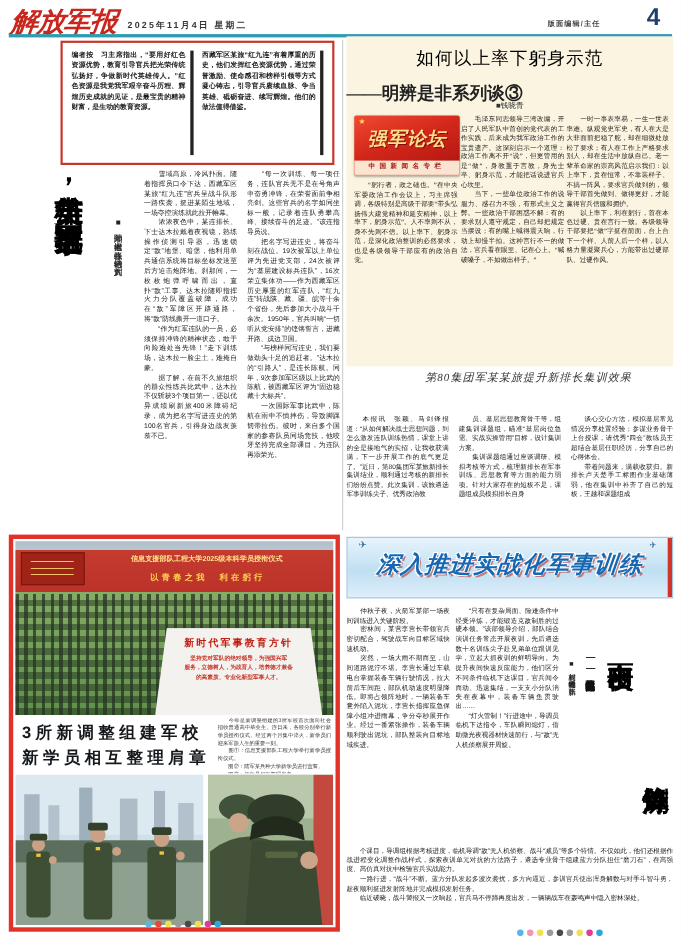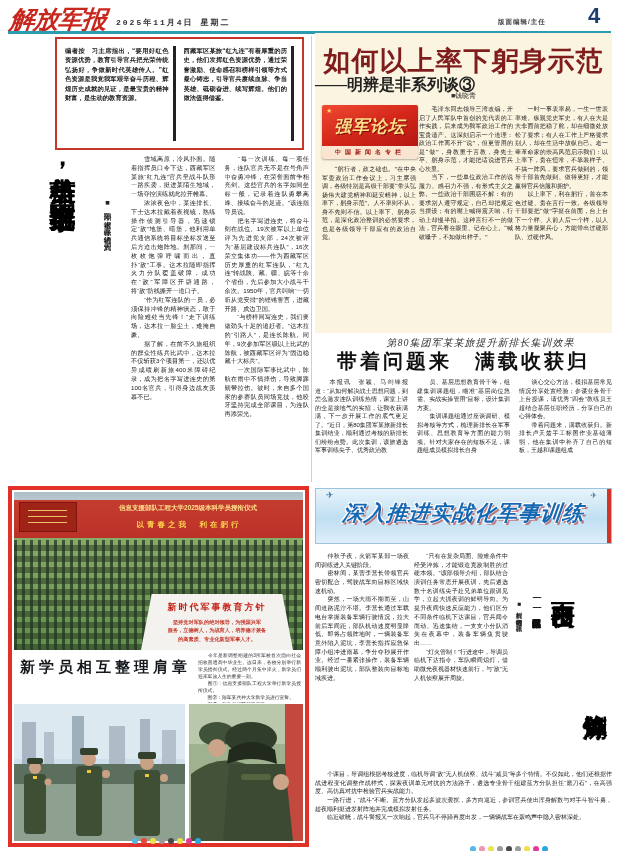--- a/index.html
+++ b/index.html
@@ -5,40 +5,40 @@
   html,body{margin:0;padding:0;background:#e8e8e8;}
   *{box-sizing:border-box;}
   #page{position:relative;width:619px;height:851px;background:#ffffff;margin:0 auto;overflow:hidden;
         font-family:"Liberation Sans",sans-serif;color:#1a1a1a;}
   .abs{position:absolute;}
   .just{text-align:justify;text-justify:inter-ideograph;overflow:hidden;white-space:pre-line;}
   .vtext{writing-mode:vertical-rl;text-orientation:upright;}
   
   .masthead{left:10px;top:3px;font-family:"Liberation Serif",serif;font-style:italic;font-weight:900;
             font-size:25px;color:#c8271e;transform:skewX(-6deg);letter-spacing:-1px;}
-  .m-date{left:116px;top:17px;font-size:8px;letter-spacing:2px;color:#333;font-weight:bold;font-family:Liberation Mono, monospace;}
+  .m-date{left:116px;top:17px;font-size:8px;letter-spacing:2px;color:#333;font-weight:bold;}
   .m-section{left:230px;top:4px;width:200px;text-align:center;font-size:24px;font-weight:900;
              letter-spacing:22px;padding-left:22px;color:#111;}
   .m-editor{left:498px;top:18px;font-size:6.5px;letter-spacing:1px;color:#444;font-weight:bold;}
   .m-pagenum{left:588px;top:3px;font-size:22px;font-weight:900;color:#1d3f70;}
   .m-rule{left:8px;top:31px;width:603px;height:3px;background:#2c9cb0;}
   
   .edbox{left:55px;top:37px;width:249px;height:113px;border:2px solid #c5372b;background:#fff;
          display:flex;gap:8px;padding:7px 8px;}
   .edcol{flex:1;font-size:6.3px;font-weight:bold;line-height:1.5;text-align:justify;overflow:hidden;
          border-right:3px solid #222;padding-right:4px;}
   
   .lead-head{left:50px;top:158px;height:328px;font-size:26px;font-weight:900;color:#000;line-height:1;}
   .lead-by{left:102px;top:198px;height:180px;font-size:7.5px;color:#222;}
   .lead-body{left:131px;top:155px;width:178px;height:328px;display:flex;gap:9px;}
   .lead-col{flex:1;font-size:6.2px;line-height:1.42;}
   .vdiv{left:311px;top:36px;width:1px;height:446px;background:#cfcfcf;}
   
   .forum{left:315px;top:33px;width:297px;height:300px;background:#fbf4e0;}
-  .forum-title{left:0;top:10px;width:100%;text-align:center;font-size:27px;font-weight:700;letter-spacing:1px;color:#7f1d1d;}
+  .forum-title{left:0;top:10px;width:100%;text-align:center;font-size:16px;font-weight:400;letter-spacing:1px;color:#000000;}
   .forum-sub{left:0;top:42px;width:100%;text-align:left;font-size:16px;font-weight:bold;
              font-family:"Liberation Serif",serif;color:#222;}
   .forum-auth{left:0;top:58px;width:100%;text-align:center;font-size:7px;color:#333;}
   .fbanner{left:7px;top:72px;width:96px;height:54px;background:linear-gradient(160deg,#ef4a32 0%,#d3261a 45%,#a81410 100%);
            border-radius:2px;box-shadow:0 1px 2px rgba(0,0,0,.3);overflow:hidden;}
   .fbanner-star{position:absolute;left:4px;top:2px;font-size:7px;color:#ffd966;}
   .fbanner-title{position:absolute;left:0;top:10px;width:100%;text-align:center;font-size:17px;font-weight:900;
                  color:#ffe08a;text-shadow:1px 1px 0 #7d0d08;letter-spacing:1px;font-style:italic;}
   .fbanner-strip{position:absolute;left:0;bottom:0;width:100%;height:13px;background:rgba(255,246,226,.92);
                  text-align:center;font-size:6px;font-weight:bold;color:#a32016;letter-spacing:4px;line-height:13px;}
@@ -59,21 +59,21 @@
   .pf-troops{position:absolute;left:0;top:48px;width:100%;height:110px;
      background-image:repeating-linear-gradient(90deg,rgba(36,52,34,.75) 0 3px,rgba(0,0,0,0) 3px 8px),
                       repeating-linear-gradient(180deg,rgba(0,0,0,0) 0 5px,rgba(25,40,24,.45) 5px 11px);}
   .pf-sidepanel{position:absolute;left:5px;top:10px;width:58px;height:30px;background:#a02318;
      background-image:repeating-linear-gradient(180deg,rgba(255,220,120,.85) 0 1px,rgba(0,0,0,0) 1px 6px);
      background-size:70% 60%;background-position:50% 60%;background-repeat:no-repeat;border:1px solid #7d150e;}
   .pf-bannertext{position:absolute;left:64px;top:12px;width:220px;text-align:center;font-size:6.5px;
                  font-weight:bold;color:#ffe08a;}
   .pf-banner2{position:absolute;left:70px;top:28px;width:210px;text-align:center;font-size:7.5px;
               font-weight:900;color:#ffd34d;letter-spacing:3px;}
-  .pf-monument{position:absolute;right:10px;bottom:0;width:152px;height:56px;background:#f4f2ee;
+  .pf-monument{position:absolute;right:10px;bottom:0;width:152px;height:79px;background:#f4f2ee;
                clip-path:polygon(7% 0,93% 0,100% 100%,0 100%);box-shadow:0 0 4px rgba(0,0,0,.25);text-align:center;}
   .pf-mon-title{margin-top:7px;font-size:9px;font-weight:900;color:#c21f14;letter-spacing:2px;}
   .pf-mon-text{margin-top:4px;font-size:5.2px;font-weight:bold;color:#c5372b;line-height:1.6;white-space:pre-line;}
   .pf-headline{left:8px;top:166px;width:176px;font-size:15px;font-weight:900;letter-spacing:4px;
                line-height:1.5;color:#15191d;}
   .pf-caption{left:186px;top:163px;width:103px;height:50px;font-size:4.8px;line-height:1.45;color:#333;}
   .pf-photos{left:2px;top:214px;width:289px;height:137px;display:flex;gap:4px;}
   .pf-ph1{width:171px;height:137px;overflow:hidden;position:relative;}
   .pf-ph2{width:114px;height:137px;overflow:hidden;position:relative;}
   .pf-dots{left:118px;top:341px;}
@@ -137,21 +137,20 @@
       <div class="fbanner-strip">中国新闻名专栏</div>
     </div>
     <div class="abs forum-col fc1 just">　　“躬行者，政之础也。”在中央军委政治工作会议上，习主席强调，各级特别是高级干部要“带头弘扬伟大建党精神和延安精神，以上率下，躬身示范”。人不率则不从，身不先则不信。以上率下、躬身示范，是深化政治整训的必然要求，也是各级领导干部应有的政治自觉。</div>
     <div class="abs forum-col fc2 just">　　毛泽东同志领导三湾改编，开启了人民军队中首创的党代表的工作实践，后来成为我军政治工作的宝贵遗产。这深刻启示一个道理：政治工作离不开“说”，但更管用的是“做”，身教重于言教，身先士卒、躬身示范，才能把话说进官兵心坎里。
 　　当下，一些单位政治工作的说服力、感召力不强，有形式主义之弊。一些政治干部困惑不解：有的要求别人遵守规定，自己却把规定当摆设；有的嘴上喊得震天响，行动上却慢半拍。这种言行不一的做法，官兵看在眼里、记在心上。“喊破嗓子，不如做出样子。”</div>
     <div class="abs forum-col fc3 just">　　一时一事表率易，一生一世表率难。纵观党史军史，有人在大是大非面前把稳了舵，却在细微处放松了要求；有人在工作上严格要求别人，却在生活中放纵自己。老一辈革命家的崇高风范启示我们：以上率下，贵在恒常，不靠装样子、不搞一阵风，要求官兵做到的，领导干部首先做到、做得更好，才能赢得官兵信服和拥护。
 　　以上率下，利在躬行，首在本色过硬、贵在言行一致。各级领导干部要把“做”字挺在前面，台上台下一个样、人前人后一个样，以人格力量凝聚兵心，方能带出过硬部队、过硬作风。</div>
   </div>
 
   <div class="abs tr-kicker">第80集团军某某旅提升新排长集训效果</div>
-  <div class="abs tr-title">带着问题来　满载收获归</div>
   <div class="abs tr-body">
     <div class="tr-col just">　　本报讯　张颖、马剑锋报道：“从如何解决战士思想问题，到怎么激发连队训练热情，课堂上讲的全是接地气的实招，让我收获满满，下一步开展工作的底气更足了。”近日，第80集团军某旅新排长集训结业，顺利通过考核的新排长们纷纷点赞。此次集训，该旅遴选军事训练尖子、优秀政治教</div>
     <div class="tr-col just">　　员、基层思想教育骨干等，组建集训课题组，瞄准“基层岗位急需、实战实操管用”目标，设计集训方案。
 　　集训课题组通过座谈调研、模拟考核等方式，梳理新排长在军事训练、思想教育等方面的能力弱项。针对大家存在的短板不足，课题组成员模拟排长自身</div>
     <div class="tr-col just">　　谈心交心方法，模拟基层常见情况分享处置经验；参谋业务骨干上台授课，请优秀“四会”教练员王超结合基层任职经历，分享自己的心得体会。
 　　带着问题来，满载收获归。新排长卢天楚手工标图作业基础薄弱，他在集训中补齐了自己的短板，王越和课题组成</div>
   </div>
 
   <div class="abs pf">
     <div class="abs pf-photo">
@@ -160,20 +159,21 @@
       <div class="pf-banner2">以青春之我　利在躬行</div>
       <div class="pf-troops"></div>
       <div class="pf-monument">
         <div class="pf-mon-title">新时代军事教育方针</div>
         <div class="pf-mon-text">坚持党对军队的绝对领导，为强国兴军
 服务，立德树人，为战育人，培养德才兼备
 的高素质、专业化新型军事人才。</div>
       </div>
     </div>
     <div class="abs pf-headline">
+      <div>3所新调整组建军校</div>
       <div>新学员相互整理肩章</div>
     </div>
     <div class="abs pf-caption just">　　今年是新调整组建的3所军校首次面向社会招收普通高中毕业生。连日来，各校分别举行新学员授衔仪式。经过两个月集中淬火，新学员们迎来军旅人生的重要一刻。
 　　图①：信息支援部队工程大学举行新学员授衔仪式。
 　　图②：陆军某兵种大学新学员进行宣誓。
 　　图③：新学员相互整理肩章。</div>
     <div class="abs pf-photos">
       <div class="pf-ph1">
         <svg width="171" height="137" viewBox="0 0 171 137">
           <rect x="0" y="0" width="171" height="137" fill="#cfe0ea"></rect>

